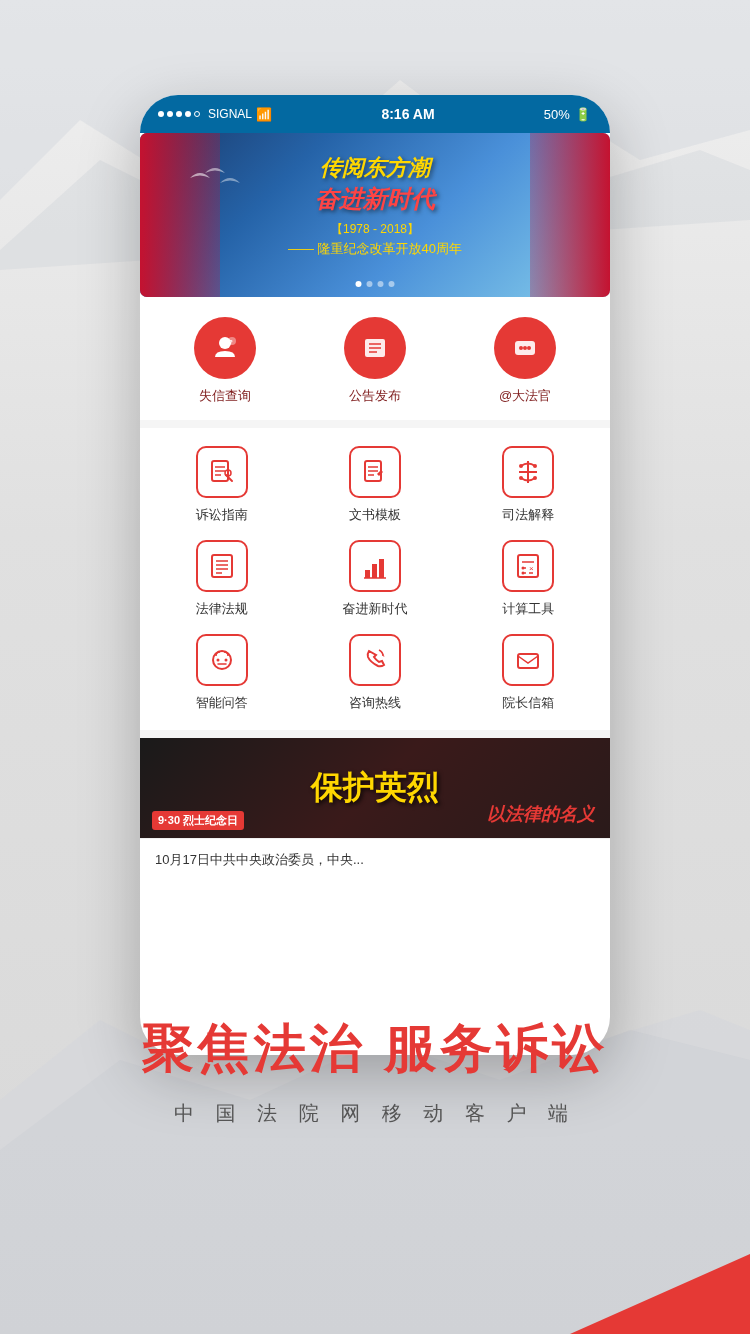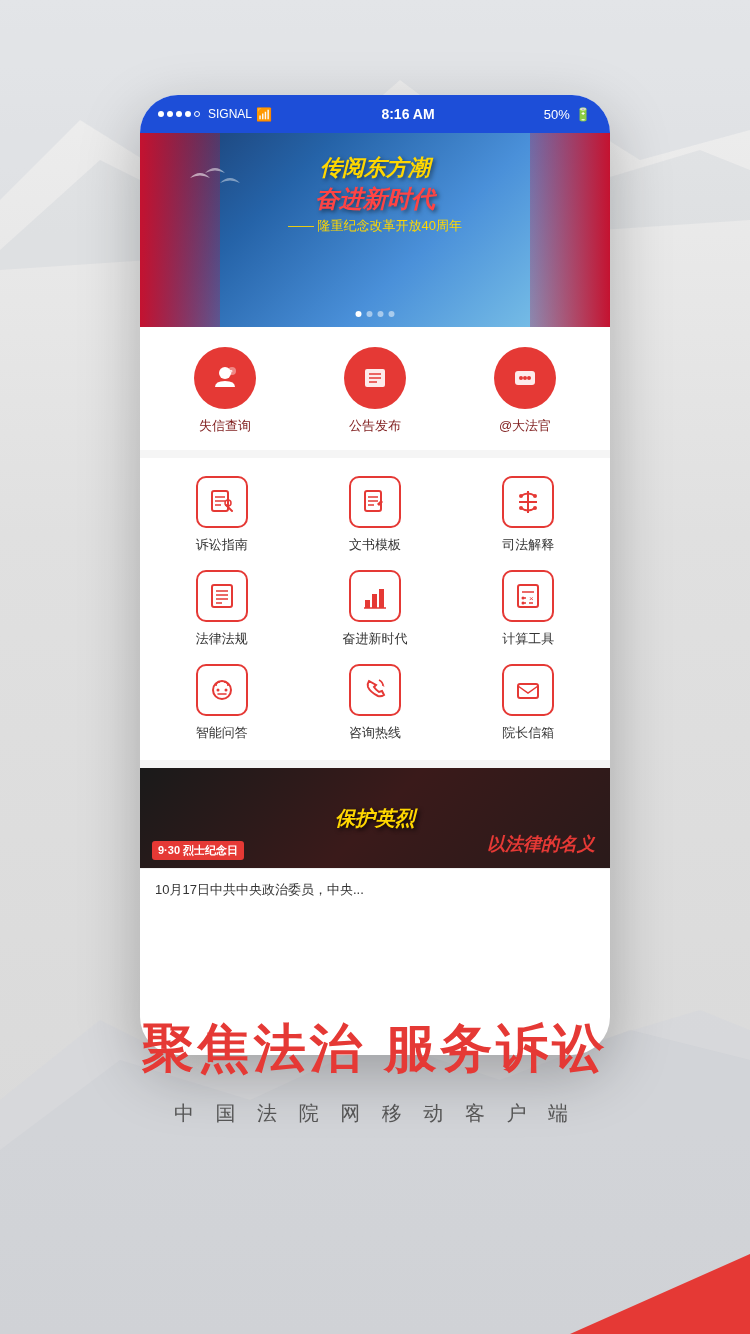--- a/index.html
+++ b/index.html
@@ -34,44 +34,45 @@
       width: 470px;
       height: 960px;
       background: white;
       border-radius: 38px;
       box-shadow: 0 20px 60px rgba(0,0,0,0.25);
       overflow: hidden;
     }
 
     
     .status-bar {
-      background: #1d4ed8;
+      background: #0369a1;
       height: 38px;
       display: flex;
       align-items: center;
       justify-content: space-between;
       padding: 0 18px;
       color: white;
       font-size: 13px;
       font-weight: 500;
     }
     .status-left { display: flex; align-items: center; gap: 4px; }
     .status-dots { display: flex; gap: 3px; }
     .status-dot { width: 6px; height: 6px; border-radius: 50%; background: white; }
     .status-dot.empty { background: transparent; border: 1px solid white; }
     .status-center { font-size: 14px; font-weight: 600; }
     .status-right { display: flex; align-items: flex-end; gap: 6px; }
 
     
     .banner {
       width: 100%;
-      height: 194px;
+      height: 164px;
       background: linear-gradient(135deg, #1a3a6b 0%, #2563a8 30%, #4a90d9 60%, #87ceeb 100%);
       position: relative;
       overflow: hidden;
+      border-radius: 7px;
     }
     .banner-curtain-left {
       position: absolute;
       top: 0; left: 0;
       width: 80px; height: 100%;
       background: linear-gradient(90deg, #c41230 0%, rgba(196,18,48,0.3) 100%);
     }
     .banner-curtain-right {
       position: absolute;
       top: 0; right: 0;
@@ -220,23 +221,22 @@
       height: 100px;
       background: linear-gradient(135deg, #1a1a1a 0%, #3a1a1a 50%, #2a1a1a 100%);
       position: relative;
       overflow: hidden;
       display: flex;
       align-items: center;
       justify-content: center;
     }
     .ad-text {
       color: #FFD700;
-      font-size: 20px;
+      font-size: 32px;
       font-weight: 900;
-      font-style: italic;
       text-shadow: 2px 2px 4px rgba(0,0,0,0.8);
       z-index: 2;
       position: relative;
     }
     .ad-badge {
       position: absolute;
       bottom: 8px;
       left: 12px;
       background: #e53935;
       color: white;
@@ -340,20 +340,21 @@
     <div class="banner-curtain-right"></div>
 
     <svg style="position:absolute;top:15px;left:40px;width:120px;height:60px;opacity:0.7" viewBox="0 0 120 60">
       <path d="M10,30 Q20,20 30,30 Q20,25 10,30" fill="white" opacity="0.8"></path>
       <path d="M25,25 Q35,15 45,25 Q35,20 25,25" fill="white" opacity="0.7"></path>
       <path d="M40,35 Q50,25 60,35 Q50,30 40,35" fill="white" opacity="0.6"></path>
     </svg>
     <div class="banner-text">
       <div class="banner-title1">传阅东方潮</div>
       <div class="banner-title2">奋进新时代</div>
+      <div class="banner-subtitle">【1978 - 2018】</div>
       <div class="banner-desc">—— 隆重纪念改革开放40周年</div>
     </div>
     <div class="banner-dots">
       <div class="banner-dot active"></div>
       <div class="banner-dot"></div>
       <div class="banner-dot"></div>
       <div class="banner-dot"></div>
     </div>
   </div>
 

